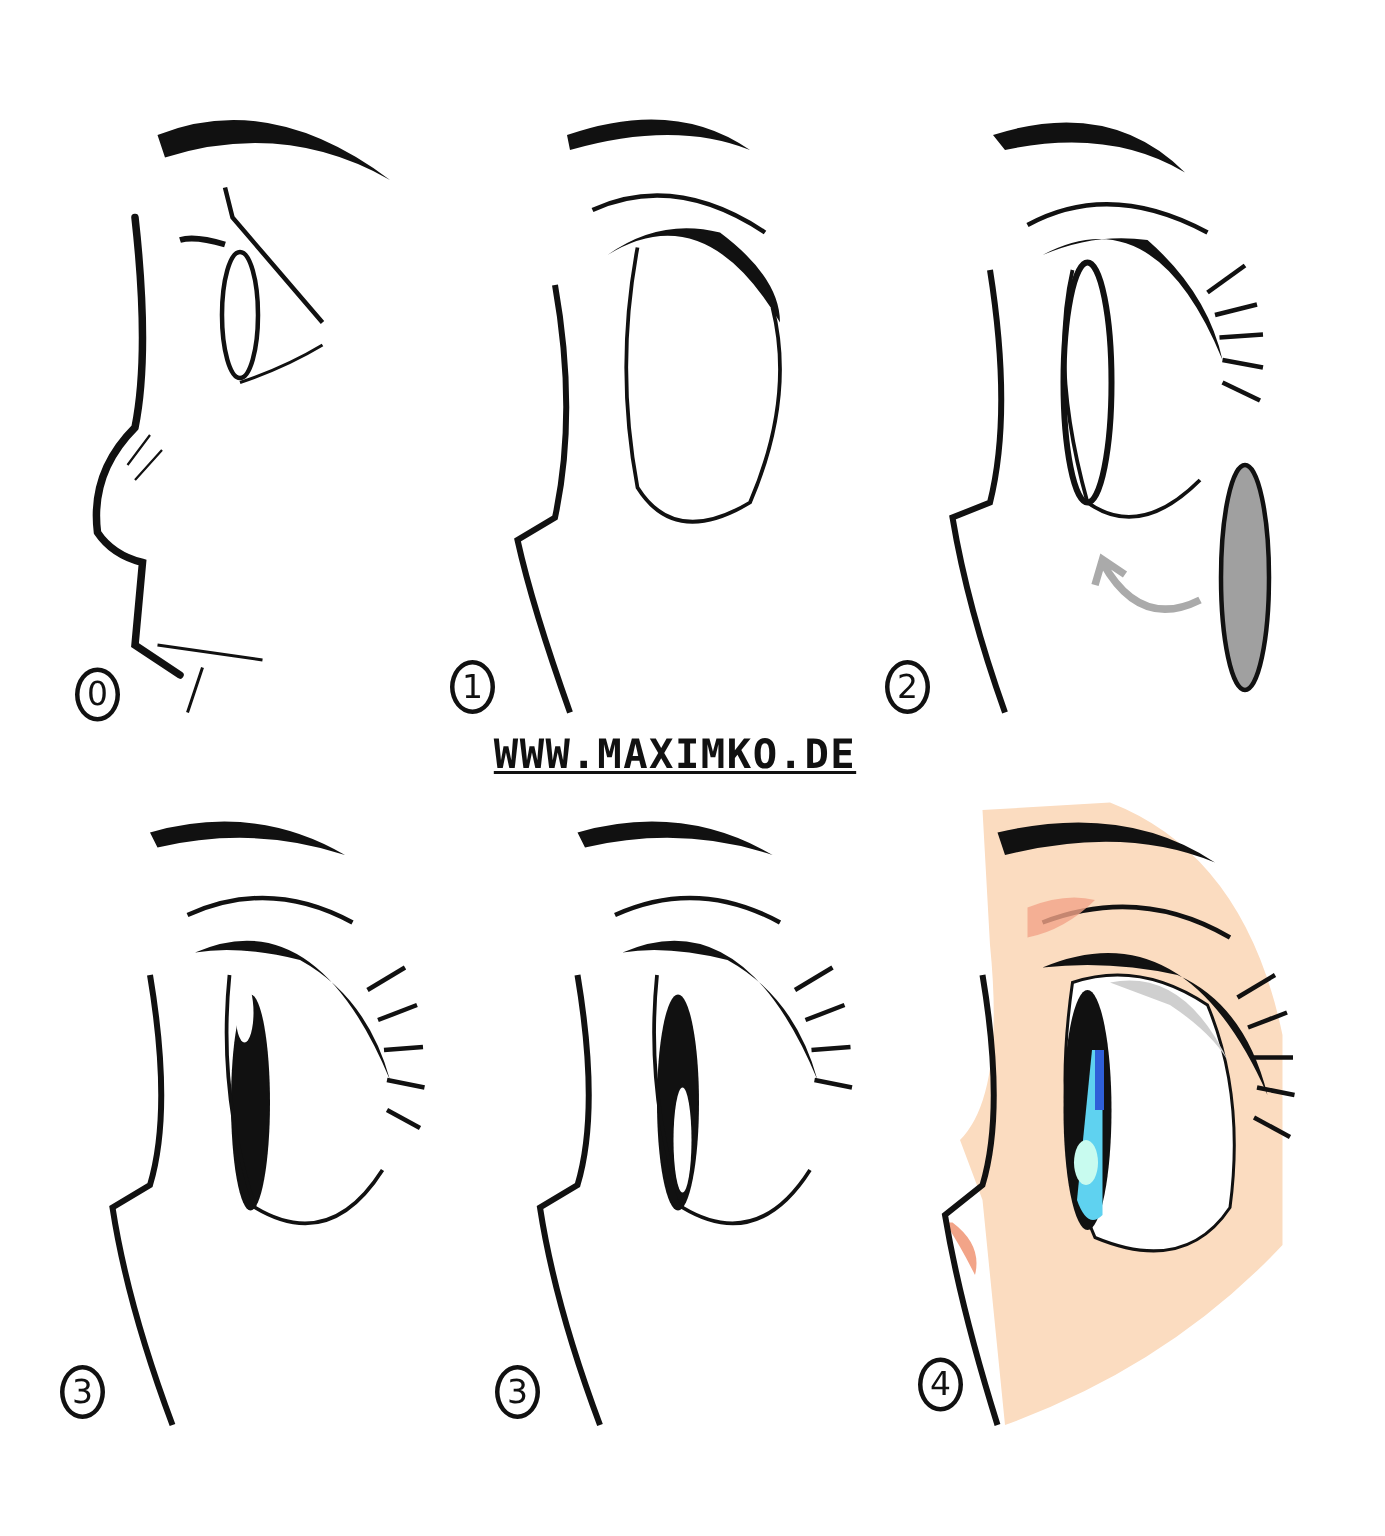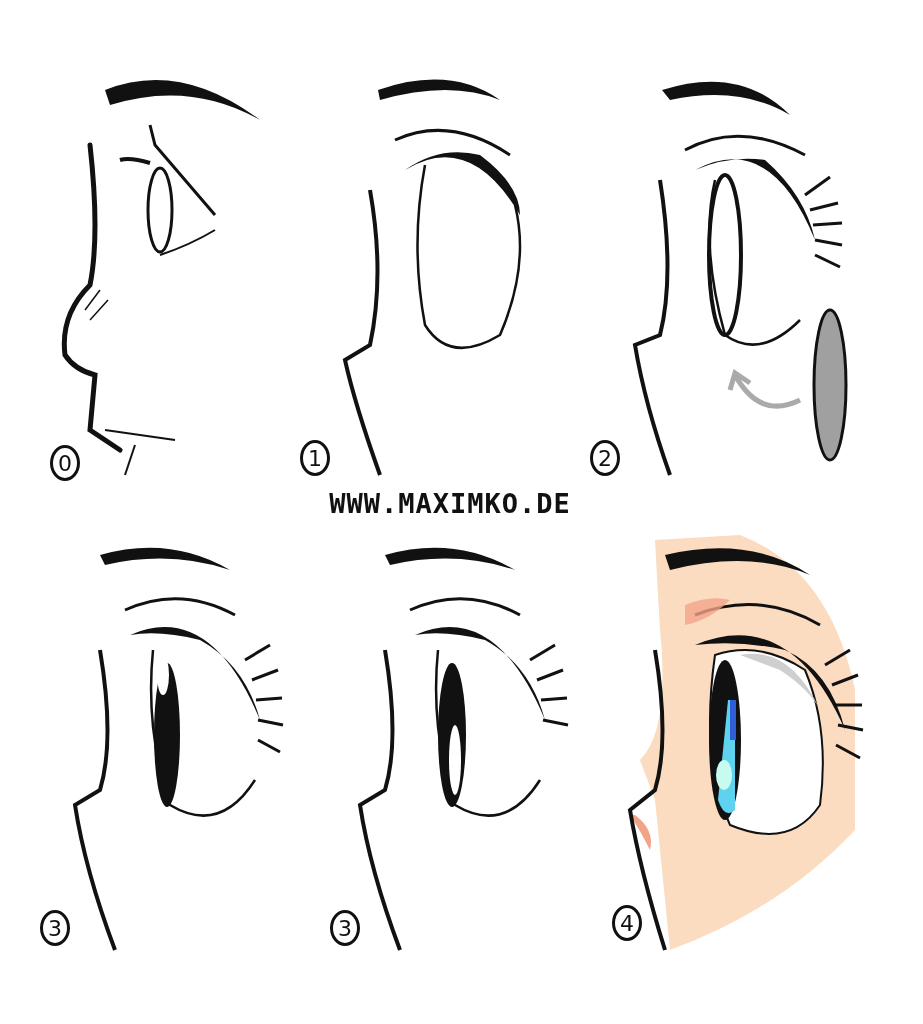--- a/index.html
+++ b/index.html
@@ -3,21 +3,21 @@
 <meta charset="utf-8">
 <style>
   html,body{margin:0;padding:0;background:#ffffff;}
   body{width:923px;height:1024px;position:relative;overflow:hidden;font-family:"DejaVu Sans",sans-serif;}
   .panel{position:absolute;width:300px;height:470px;}
   .panel svg{position:absolute;left:0;top:0;width:300px;height:470px;overflow:visible;}
   .step-badge{position:absolute;width:30px;height:36px;border:3px solid #111;border-radius:50%;
     display:flex;align-items:center;justify-content:center;font-family:"DejaVu Sans",sans-serif;
     font-size:22px;color:#111;box-sizing:border-box;background:transparent;}
   .watermark{position:absolute;left:310px;top:488px;width:280px;text-align:center;
-    font-family:"DejaVu Sans Mono",monospace;font-size:27px;font-weight:bold;color:#111;letter-spacing:1px;}
+    font-family:"DejaVu Sans Mono",monospace;font-size:27px;font-weight:bold;color:#111;letter-spacing:1px;text-decoration:underline;}
 </style>
 </head>
 <body>
 
 <div class="panel" style="left:10px;top:45px;">
   <svg viewBox="0 0 300 470">
     <path d="M95 45 Q170 15 250 75 Q180 35 100 60 Z" fill="#111"></path>
     <path d="M80 100 Q90 190 80 240 Q50 270 55 310 Q65 325 85 330 L80 385 L110 405" fill="none" stroke="#111" stroke-width="5" stroke-linecap="round"></path>
     <path d="M140 80 L145 100 L205 170" fill="none" stroke="#111" stroke-width="3"></path>
     <path d="M110 115 Q120 112 140 118" fill="none" stroke="#111" stroke-width="4"></path>

